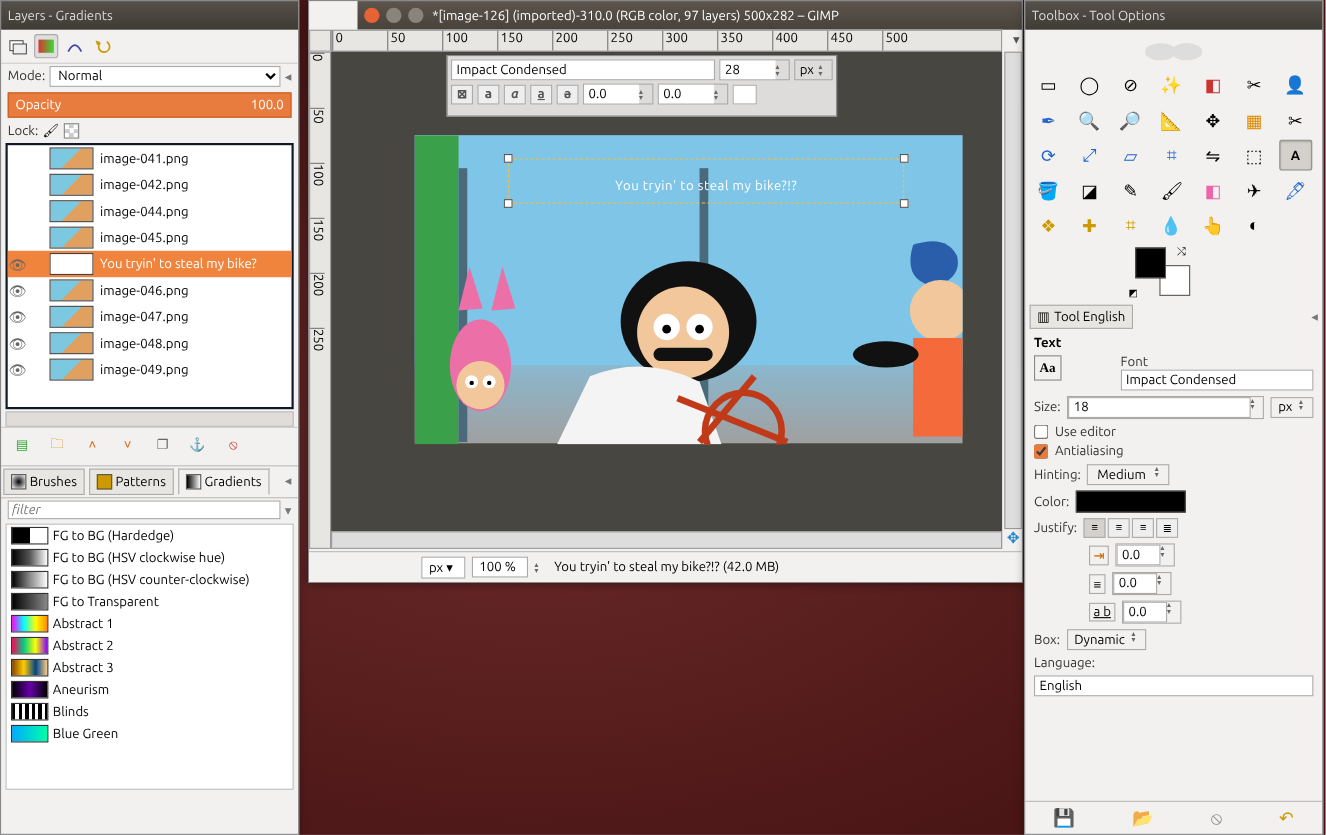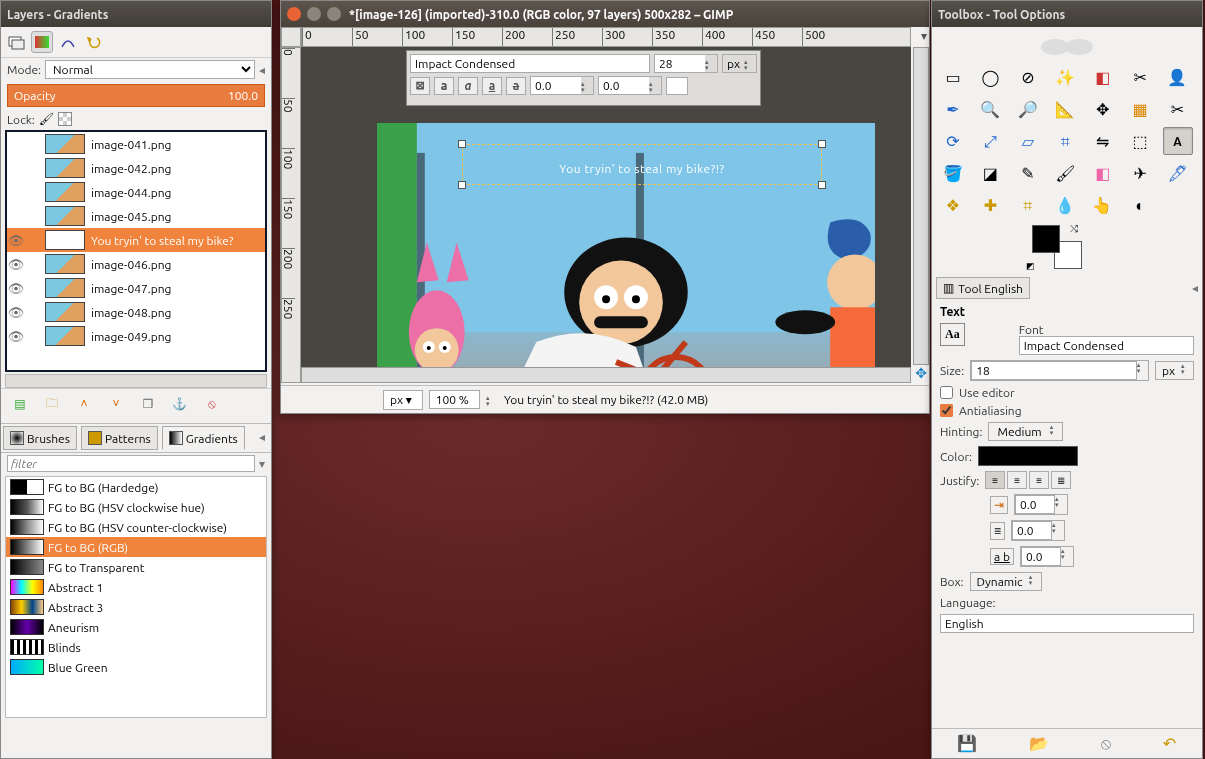--- a/index.html
+++ b/index.html
@@ -1,19 +1,19 @@
 <!DOCTYPE html>
 <html><head>
 <meta charset="utf-8">
 <style>
 * { box-sizing: border-box; margin: 0; padding: 0; font-family: "Ubuntu", "Segoe UI", sans-serif; font-size: 12px; }
 body { background: #5c1f1f; background: radial-gradient(ellipse at 40% 55%, #6b2a2a 0%, #4a1515 70%); width: 1205px; height: 759px; position: relative; overflow: hidden; }
 
 .panel { position: absolute; background: #f2f1f0; border: 1px solid #888; box-shadow: 0 2px 8px rgba(0,0,0,0.4); }
-.titlebar { height: 26px; background: linear-gradient(#55504a, #3f3b35); color: #ddd; display: flex; align-items: center; padding: 0 6px; font-size: 13px; font-weight: bold; }
+.titlebar { height: 26px; background: linear-gradient(#55504a, #3f3b35); color: #ddd; display: flex; align-items: center; padding: 0 6px; font-size: 13px; font-weight: normal; }
 .titlebar.active { background: linear-gradient(#5d554d, #48423a); color: #fff; }
 .win-btns { display: flex; gap: 6px; margin-right: 8px; }
 .win-btn { width: 14px; height: 14px; border-radius: 50%; background: #8a847a; }
 .win-btn.close { background: #e76235; }
 
 
 #layers { left: 0; top: 0; width: 272px; height: 759px; }
 .tab-icons { display: flex; gap: 4px; padding: 4px; border-bottom: 1px solid #ccc; }
 .tab-icon { width: 22px; height: 22px; display: flex; align-items: center; justify-content: center; border: 1px solid transparent; }
 .tab-icon.active { background: #dedede; border-color: #aaa; border-radius: 3px; }
@@ -35,21 +35,21 @@
 .sub-tab { padding: 4px 6px; display: flex; align-items: center; gap: 3px; border: 1px solid #aaa; margin: 2px; background: #e8e6e3; font-size: 12px; }
 .sub-tab.active { background: #f2f1f0; border-bottom-color: #f2f1f0; }
 .grad-swatch { display: inline-block; width: 14px; height: 14px; border: 1px solid #555; }
 
 .grad-list { overflow-y: scroll; height: 242px; background: #fff; border: 1px solid #bbb; margin: 2px 4px; }
 .grad-row { display: flex; align-items: center; height: 20px; }
 .grad-row.selected { background: #f0843c; color: #fff; }
 .grad-preview { width: 34px; height: 16px; margin: 0 4px; border: 1px solid #333; }
 
 
-#canvas-win { left: 280px; top: 0; width: 650px; height: 414px; }
+#canvas-win { left: 280px; top: 0; width: 650px; height: 530px; padding-left: 44px; }
 .ruler-origin { position: absolute; top: 26px; left: 0; width: 20px; height: 20px; background: #e8e6e3; border: 1px solid #999; }
 .ruler-h { position: absolute; top: 26px; left: 20px; right: 18px; height: 20px; background: #e8e6e3; border: 1px solid #999; font-size: 9px; display: flex; }
 .ruler-h span { flex: 0 0 50px; border-left: 1px solid #777; padding-left: 2px; }
 .ruler-v { position: absolute; top: 46px; left: 0; width: 20px; bottom: 30px; background: #e8e6e3; border: 1px solid #999; font-size: 9px; }
 .ruler-v span { display: block; height: 50px; border-top: 1px solid #777; writing-mode: vertical-lr; }
 .canvas-area { position: absolute; top: 46px; left: 20px; right: 18px; bottom: 30px; background: #474641; overflow: hidden; }
 .artwork { position: absolute; top: 76px; left: 76px; width: 498px; height: 280px; background: linear-gradient(180deg, #7ec5e8 0%, #7ec5e8 60%, #a0a0a0 100%); }
 .cartoon-overlay { position: absolute; inset: 0; }
 .text-tool-box { position: absolute; top: 3px; left: 105px; width: 355px; height: 56px; background: rgba(242,241,240,0.88); border: 1px solid #888; display: flex; flex-direction: column; padding: 3px; gap: 3px; }
 .text-row { display: flex; gap: 4px; align-items: center; }
@@ -234,31 +234,31 @@
         <span>FG to BG (Hardedge)</span>
       </div>
       <div class="grad-row">
         <span class="grad-preview" style="background:linear-gradient(90deg,#000,#555,#fff)"></span>
         <span>FG to BG (HSV clockwise hue)</span>
       </div>
       <div class="grad-row">
         <span class="grad-preview" style="background:linear-gradient(90deg,#000,#888,#fff)"></span>
         <span>FG to BG (HSV counter-clockwise)</span>
       </div>
-      <div class="grad-row selected">
-        <span class="grad-preview" style="background:linear-gradient(90deg,#000,#fff)"></span>
-        <span>FG to BG (RGB)</span>
-      </div>
       <div class="grad-row">
         <span class="grad-preview" style="background:linear-gradient(90deg,#000,#444,#888)"></span>
         <span>FG to Transparent</span>
       </div>
       <div class="grad-row">
         <span class="grad-preview" style="background:linear-gradient(90deg,#f0f,#0ff,#ff0,#f80)"></span>
         <span>Abstract 1</span>
+      </div>
+      <div class="grad-row">
+        <span class="grad-preview" style="background:linear-gradient(90deg,#f05,#0c8,#ff0,#80f)"></span>
+        <span>Abstract 2</span>
       </div>
       <div class="grad-row">
         <span class="grad-preview" style="background:linear-gradient(90deg,#840,#fc0,#048,#fc8)"></span>
         <span>Abstract 3</span>
       </div>
       <div class="grad-row">
         <span class="grad-preview" style="background:linear-gradient(90deg,#000,#60a,#000)"></span>
         <span>Aneurism</span>
       </div>
       <div class="grad-row">

